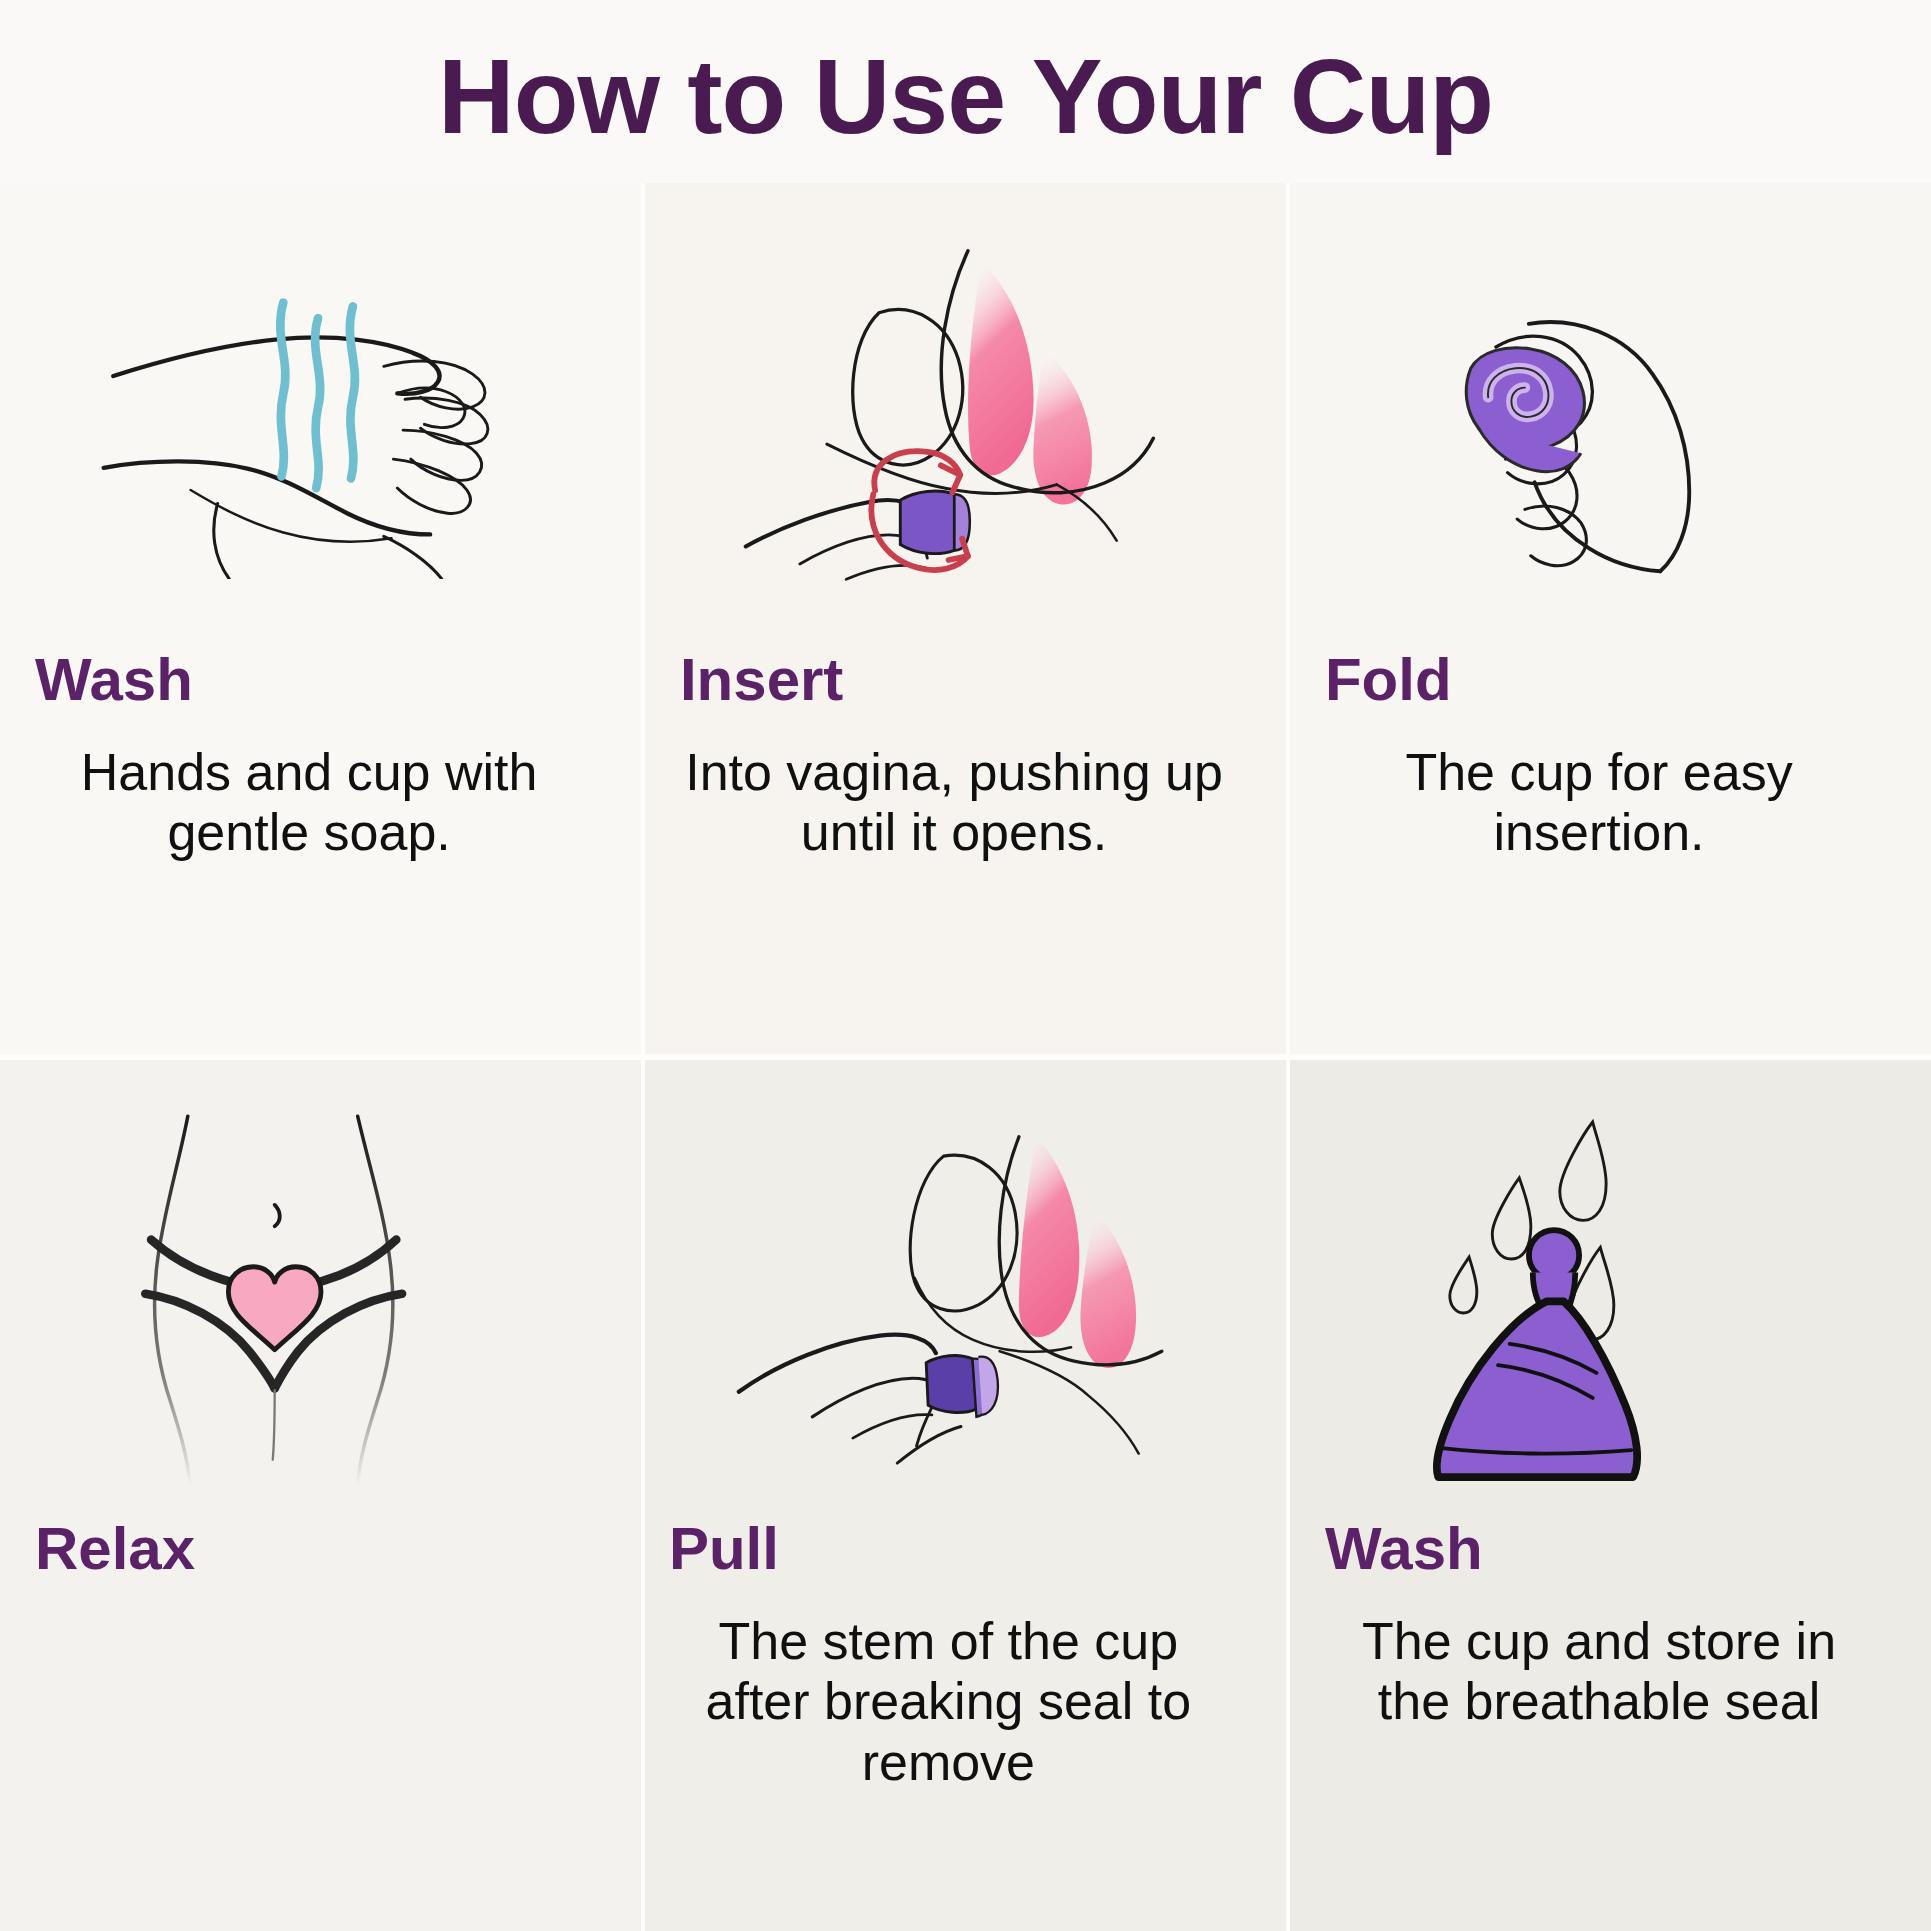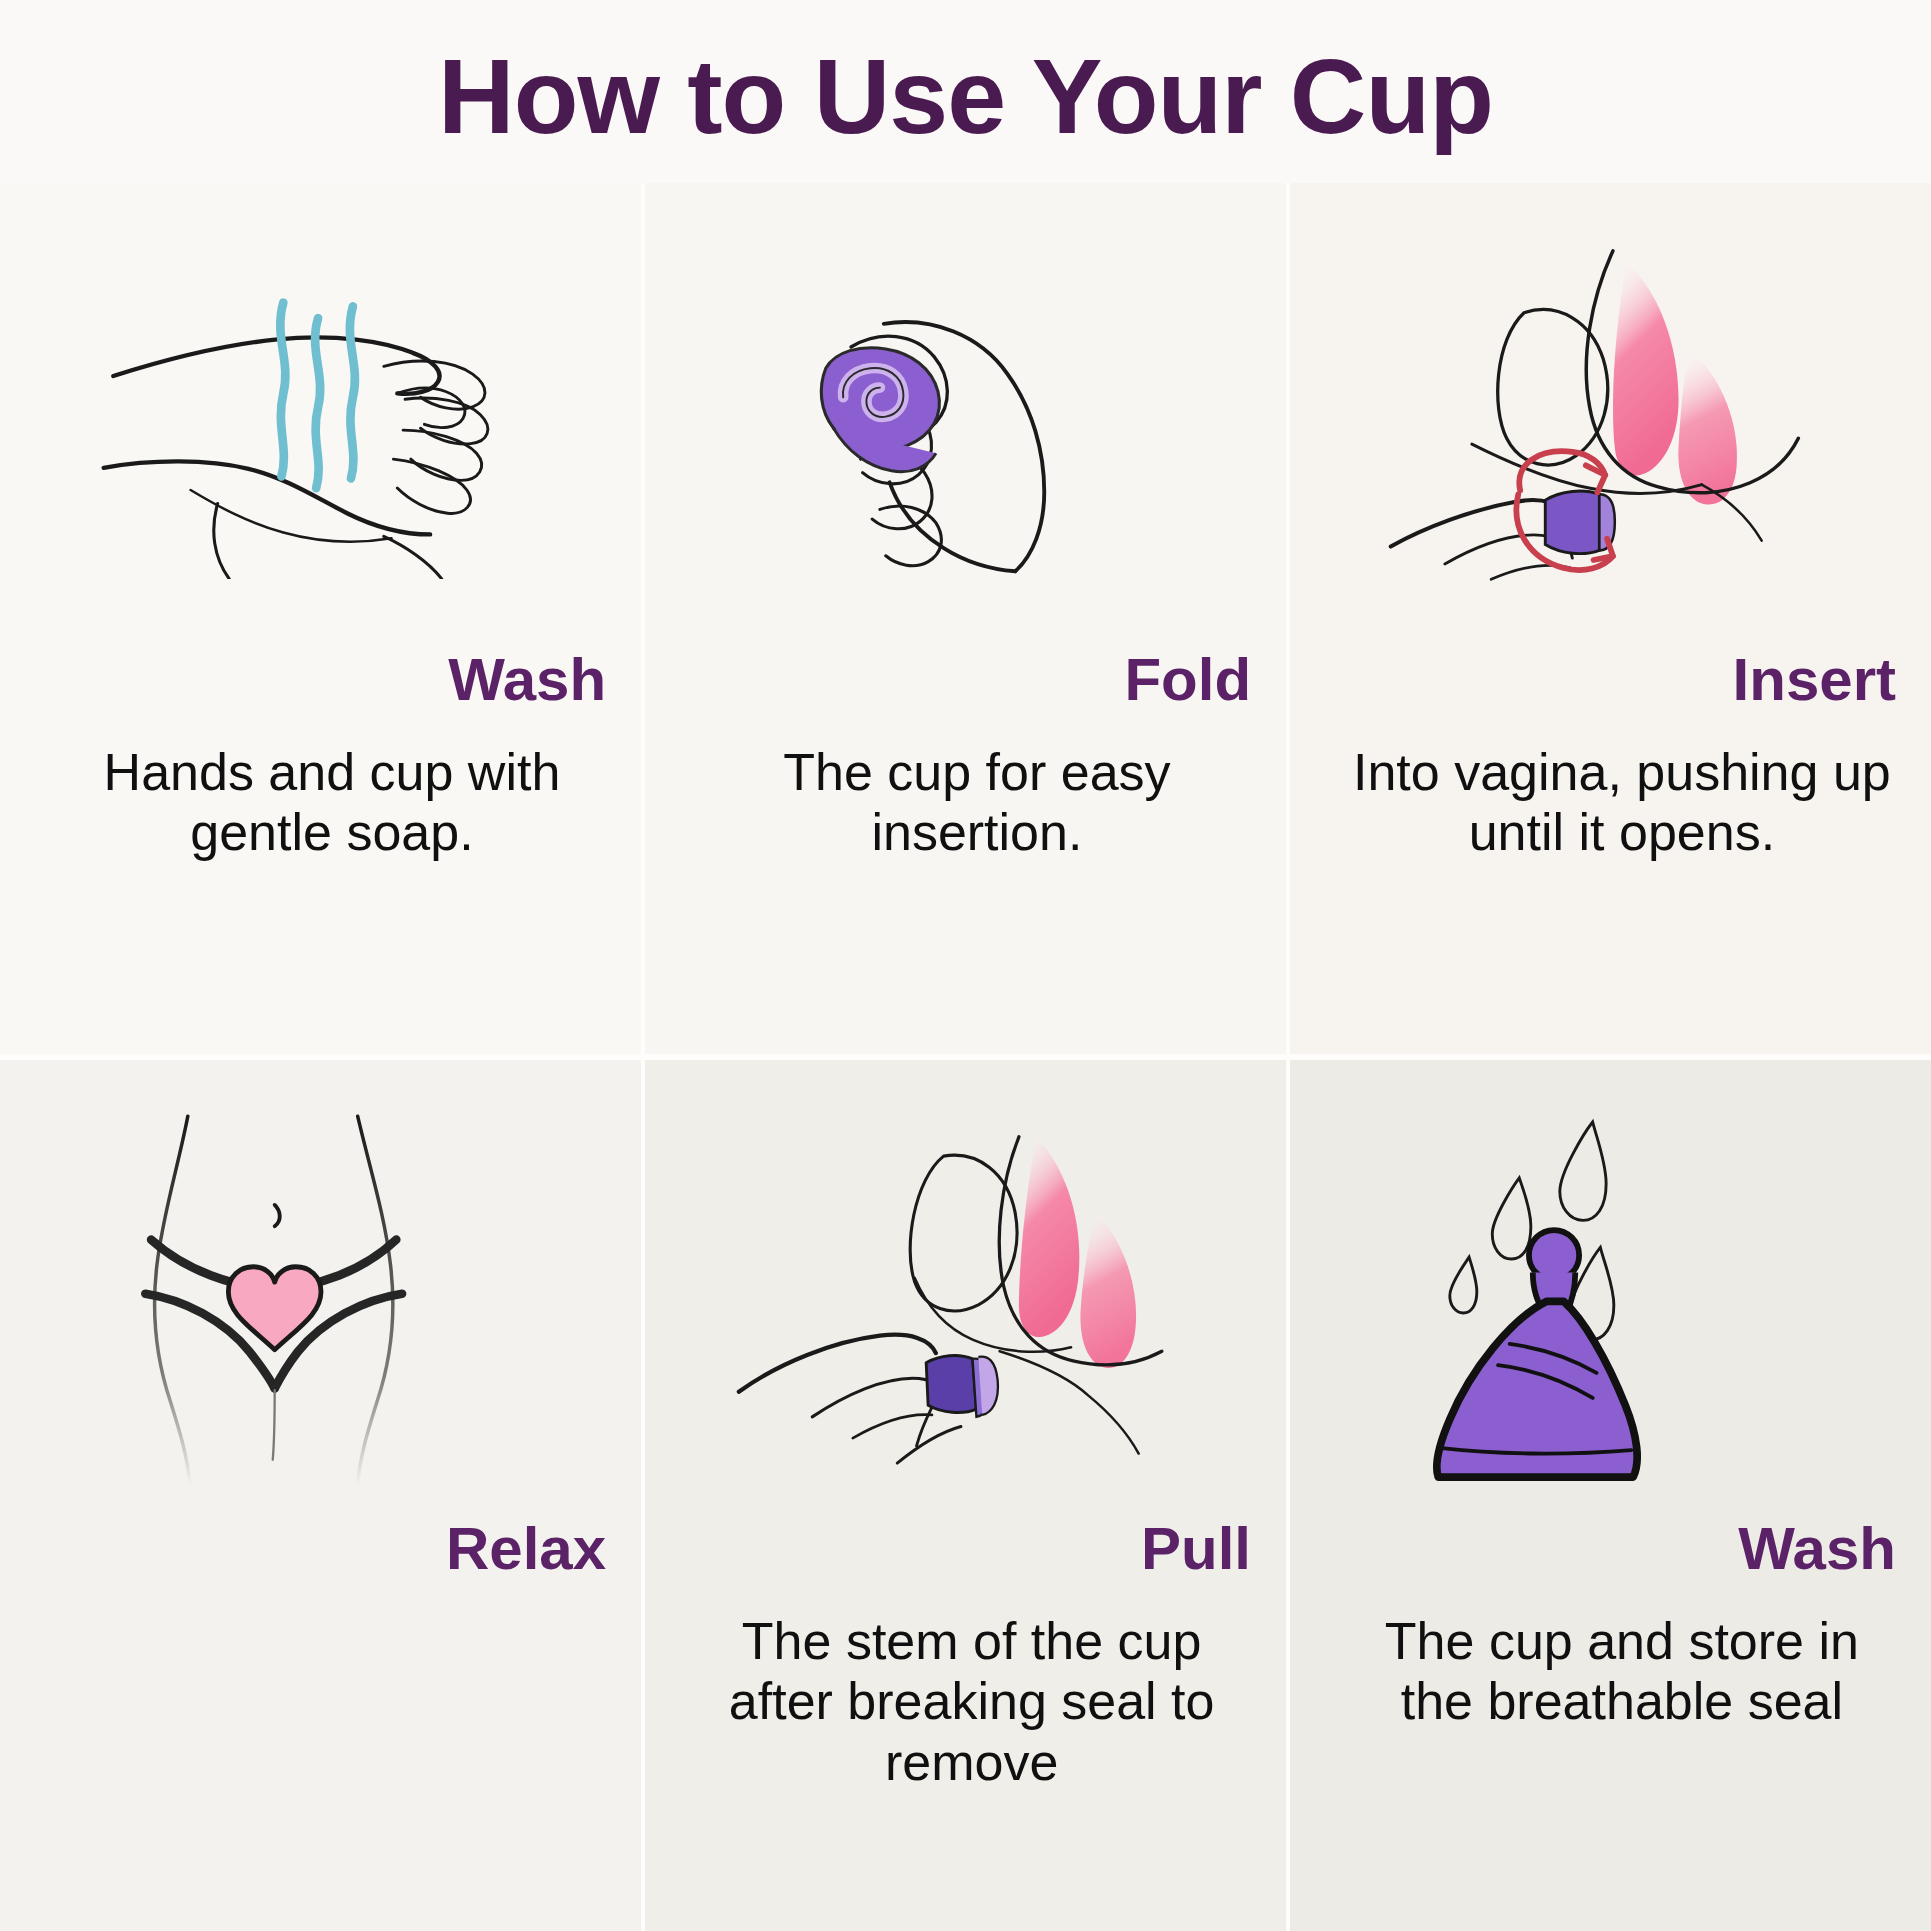--- a/index.html
+++ b/index.html
@@ -35,21 +35,21 @@
     display:grid;
     grid-template-columns:repeat(3,1fr);
     grid-template-rows:1fr 1fr;
     column-gap:3.9px;
     row-gap:5.8px;
     background:#FEFDFB;
   }
   .cell{
     position:relative;
     display:flex;flex-direction:column;
-    align-items:flex-end;
+    align-items:flex-start;
     padding:33px 35px 0 35px;
     box-sizing:border-box;
     overflow:hidden;
   }
   
   .c0{background:#FAF8F5;}
   .c1{background:#F8F6F2;}
   .c2{background:#F7F4F0;}
   .c3{background:#F3F2EE;}
   .c4{background:#F0EEE9;padding-left:24px;}
@@ -117,50 +117,20 @@
 
           <path d="M196 44 C186 80 204 104 196 138 C188 172 202 196 194 224" stroke="#6FBFD0" stroke-width="9" fill="none" stroke-linecap="round"></path>
           <path d="M232 60 C222 94 240 118 232 152 C224 186 238 208 230 236" stroke="#6FBFD0" stroke-width="9" fill="none" stroke-linecap="round"></path>
           <path d="M268 48 C258 84 276 108 268 142 C260 176 274 198 266 226" stroke="#6FBFD0" stroke-width="9" fill="none" stroke-linecap="round"></path>
         </svg>
       </div>
       <h2 class="step-title">Wash</h2>
       <p class="step-desc">Hands and cup with gentle soap.</p>
     </div>
 
-    <div class="cell c1 r1">
-      <div class="art">
-        <svg width="348" height="319" viewBox="0 0 360 330" fill="none">
-
-          <path d="M96 66 C146 58 196 78 224 118 C250 154 262 198 262 240 C262 276 250 306 232 322" stroke="#1A1A1A" stroke-width="4" fill="#FFFFFF" fill-opacity="0" stroke-linecap="round"></path>
-          <path d="M232 322 C206 320 180 312 158 298 C132 282 112 258 102 230" stroke="#1A1A1A" stroke-width="4" fill="none" stroke-linecap="round"></path>
-
-          <path d="M62 90 C92 72 128 76 148 100 C166 122 166 150 150 168 C134 186 106 188 88 174" stroke="#1A1A1A" stroke-width="3.4" fill="none" stroke-linecap="round"></path>
-
-          <path d="M62 150 C88 136 120 142 136 164 C150 184 148 208 132 222 C116 236 90 234 74 220" stroke="#1A1A1A" stroke-width="3.2" fill="none" stroke-linecap="round"></path>
-
-          <path d="M72 206 C96 194 124 200 138 220 C150 238 148 258 134 270 C120 282 98 280 84 268" stroke="#1A1A1A" stroke-width="3.2" fill="none" stroke-linecap="round"></path>
-
-          <path d="M92 258 C114 250 138 256 150 272 C160 288 156 304 142 312 C128 320 110 316 98 306" stroke="#1A1A1A" stroke-width="3.2" fill="none" stroke-linecap="round"></path>
-
-          <path d="M36 112 C28 132 30 156 44 174 C60 194 92 202 120 192
-                   C146 182 158 160 152 136 C146 112 124 96 98 92 C72 88 46 94 36 112 Z" fill="#8B5FCF" stroke="#2A2A2A" stroke-width="3.2"></path>
-
-          <path d="M54 142 C52 126 64 114 82 112 C100 110 114 120 116 136 C118 150 110 160 98 162
-                   C86 164 78 156 78 146 C78 138 84 132 92 132" stroke="#CDB2EE" stroke-width="11" fill="none" stroke-linecap="round" stroke-linejoin="round"></path>
-          <path d="M54 142 C52 126 64 114 82 112 C100 110 114 120 116 136 C118 150 110 160 98 162
-                   C86 164 78 156 78 146 C78 138 84 132 92 132" stroke="#2A2A2A" stroke-width="2" fill="none" stroke-linecap="round" stroke-linejoin="round"></path>
-
-          <path d="M44 174 C58 198 80 214 104 218 C124 222 142 214 150 200" stroke="#2A2A2A" stroke-width="3" fill="#8B5FCF"></path>
-        </svg>
-      </div>
-      <h2 class="step-title">Fold</h2>
-      <p class="step-desc">The cup for easy insertion.</p>
-    </div>
-
     <div class="cell c2 r1">
       <div class="art">
         <svg width="454" height="348" viewBox="0 0 470 360" fill="none">
           <defs>
             <linearGradient id="pinkA" x1="0" y1="0" x2="0.3" y2="1">
               <stop offset="0%" stop-color="#FFFFFF" stop-opacity="0"></stop>
               <stop offset="45%" stop-color="#F583A5" stop-opacity="0.95"></stop>
               <stop offset="100%" stop-color="#F06A93" stop-opacity="1"></stop>
             </linearGradient>
             <linearGradient id="pinkB" x1="0" y1="0" x2="0.2" y2="1">
@@ -192,20 +162,50 @@
           <path d="M224 258 C234 258 240 266 240 286 C240 306 234 316 224 316 Z" fill="#A382DC" stroke="#1A1A1A" stroke-width="2.6"></path>
 
           <path d="M142 254 C136 226 162 210 196 214 C214 216 226 226 230 238" stroke="#C8404E" stroke-width="6" fill="none" stroke-linecap="round"></path>
           <path d="M230 238 L210 228 M230 238 L222 256" stroke="#C8404E" stroke-width="6" fill="none" stroke-linecap="round"></path>
           <path d="M140 258 C132 292 150 324 186 334 C208 340 228 334 238 322" stroke="#C8404E" stroke-width="6" fill="none" stroke-linecap="round"></path>
           <path d="M238 322 L218 326 M238 322 L232 304" stroke="#C8404E" stroke-width="6" fill="none" stroke-linecap="round"></path>
         </svg>
       </div>
       <h2 class="step-title">Insert</h2>
       <p class="step-desc">Into vagina, pushing up until it opens.</p>
+    </div>
+
+    <div class="cell c1 r1">
+      <div class="art">
+        <svg width="348" height="319" viewBox="0 0 360 330" fill="none">
+
+          <path d="M96 66 C146 58 196 78 224 118 C250 154 262 198 262 240 C262 276 250 306 232 322" stroke="#1A1A1A" stroke-width="4" fill="#FFFFFF" fill-opacity="0" stroke-linecap="round"></path>
+          <path d="M232 322 C206 320 180 312 158 298 C132 282 112 258 102 230" stroke="#1A1A1A" stroke-width="4" fill="none" stroke-linecap="round"></path>
+
+          <path d="M62 90 C92 72 128 76 148 100 C166 122 166 150 150 168 C134 186 106 188 88 174" stroke="#1A1A1A" stroke-width="3.4" fill="none" stroke-linecap="round"></path>
+
+          <path d="M62 150 C88 136 120 142 136 164 C150 184 148 208 132 222 C116 236 90 234 74 220" stroke="#1A1A1A" stroke-width="3.2" fill="none" stroke-linecap="round"></path>
+
+          <path d="M72 206 C96 194 124 200 138 220 C150 238 148 258 134 270 C120 282 98 280 84 268" stroke="#1A1A1A" stroke-width="3.2" fill="none" stroke-linecap="round"></path>
+
+          <path d="M92 258 C114 250 138 256 150 272 C160 288 156 304 142 312 C128 320 110 316 98 306" stroke="#1A1A1A" stroke-width="3.2" fill="none" stroke-linecap="round"></path>
+
+          <path d="M36 112 C28 132 30 156 44 174 C60 194 92 202 120 192
+                   C146 182 158 160 152 136 C146 112 124 96 98 92 C72 88 46 94 36 112 Z" fill="#8B5FCF" stroke="#2A2A2A" stroke-width="3.2"></path>
+
+          <path d="M54 142 C52 126 64 114 82 112 C100 110 114 120 116 136 C118 150 110 160 98 162
+                   C86 164 78 156 78 146 C78 138 84 132 92 132" stroke="#CDB2EE" stroke-width="11" fill="none" stroke-linecap="round" stroke-linejoin="round"></path>
+          <path d="M54 142 C52 126 64 114 82 112 C100 110 114 120 116 136 C118 150 110 160 98 162
+                   C86 164 78 156 78 146 C78 138 84 132 92 132" stroke="#2A2A2A" stroke-width="2" fill="none" stroke-linecap="round" stroke-linejoin="round"></path>
+
+          <path d="M44 174 C58 198 80 214 104 218 C124 222 142 214 150 200" stroke="#2A2A2A" stroke-width="3" fill="#8B5FCF"></path>
+        </svg>
+      </div>
+      <h2 class="step-title">Fold</h2>
+      <p class="step-desc">The cup for easy insertion.</p>
     </div>
 
     <div class="cell c3 r2">
       <div class="art">
         <svg width="386" height="377" viewBox="0 0 400 390" fill="none">
           <defs>
             <linearGradient id="fadeL" x1="0" y1="0" x2="0" y2="1">
               <stop offset="0%" stop-color="#1A1A1A" stop-opacity="1"></stop>
               <stop offset="70%" stop-color="#1A1A1A" stop-opacity="0.55"></stop>
               <stop offset="100%" stop-color="#1A1A1A" stop-opacity="0"></stop>

